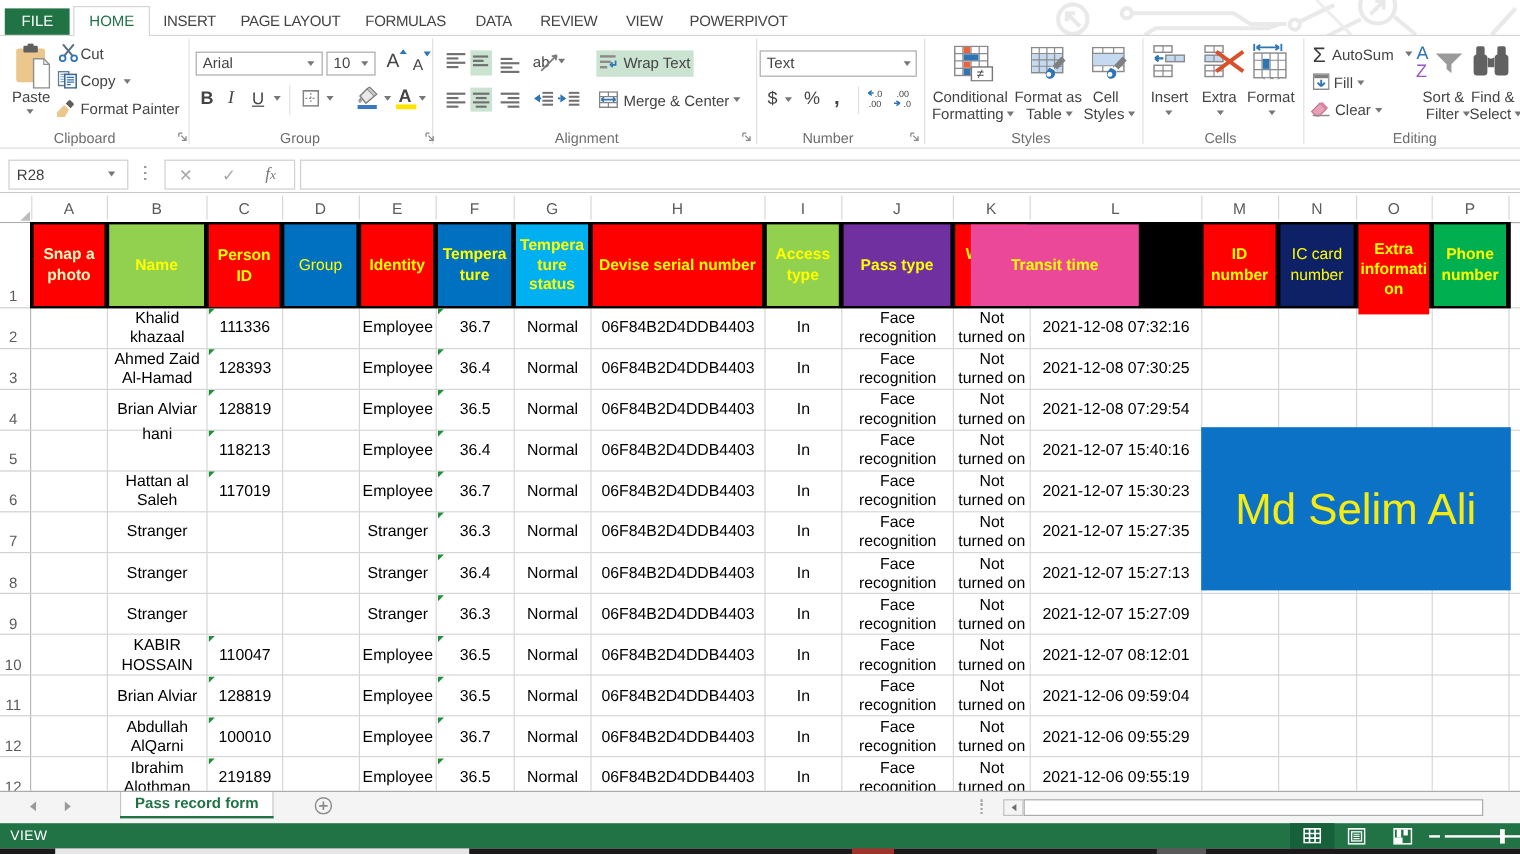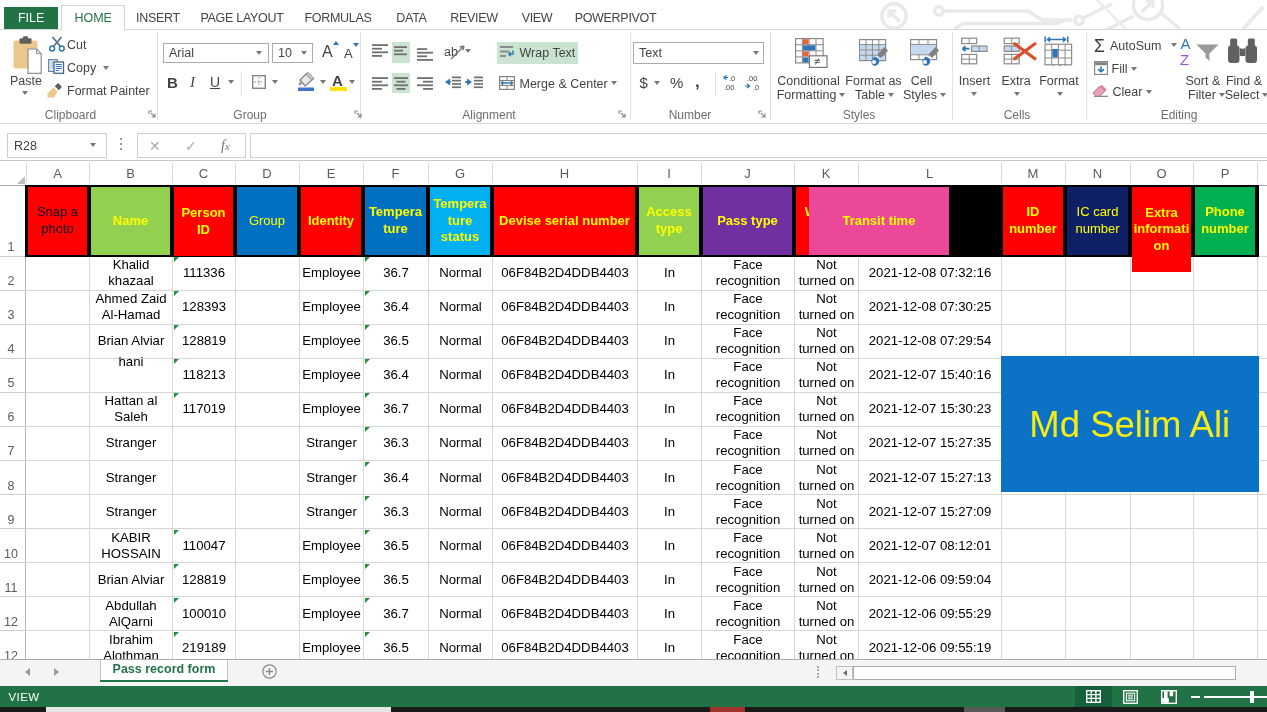--- a/index.html
+++ b/index.html
@@ -422,35 +422,35 @@
 <div class="gl" style="left:26px;top:391.9px;width:1241px;height:1px"></div>
 <div class="gl" style="left:26px;top:425.95px;width:1241px;height:1px"></div>
 <div class="gl" style="left:26px;top:460.0px;width:1241px;height:1px"></div>
 <div class="gl" style="left:26px;top:494.04999999999995px;width:1241px;height:1px"></div>
 <div class="gl" style="left:26px;top:528.0999999999999px;width:1241px;height:1px"></div>
 <div class="gl" style="left:26px;top:562.15px;width:1241px;height:1px"></div>
 <div class="gl" style="left:26px;top:596.2px;width:1241px;height:1px"></div>
 <div class="gl" style="left:26px;top:630.25px;width:1241px;height:1px"></div>
 <div class="gl" style="left:1257px;top:185.5px;width:1px;height:70.2px"></div>
 <div class="ab" style="left:25px;top:184.5px;width:1233.5px;height:72.79999999999998px;background:#000"></div>
-<div class="hcell" style="left:27.6px;top:187.0px;width:59.800000000000004px;height:67.79999999999998px;background:#FF0000;color:#0f172a;font-weight:normal">Snap a photo</div>
+<div class="hcell" style="left:27.6px;top:187.0px;width:59.800000000000004px;height:67.79999999999998px;background:#FF0000;color:#fef9c3;font-weight:bold">Snap a photo</div>
 <div class="hcell" style="left:90.6px;top:187.0px;width:79.80000000000001px;height:67.79999999999998px;background:#92D050;color:#FFFF00;font-weight:bold">Name</div>
 <div class="hcell" style="left:173.6px;top:187.0px;width:59.80000000000001px;height:69px;background:#FF0000;color:#FFFF00;font-weight:bold">Person ID</div>
 <div class="hcell" style="left:236.6px;top:187.0px;width:60.79999999999998px;height:67.79999999999998px;background:#0070C0;color:#FFFF00;font-weight:normal">Group</div>
 <div class="hcell" style="left:300.6px;top:187.0px;width:60.799999999999955px;height:67.79999999999998px;background:#FF0000;color:#FFFF00;font-weight:bold">Identity</div>
 <div class="hcell" style="left:364.6px;top:187.0px;width:61.799999999999955px;height:67.79999999999998px;background:#0070C0;color:#FFFF00;font-weight:bold">Tempera ture</div>
 <div class="hcell" style="left:429.6px;top:187.0px;width:60.799999999999955px;height:67.79999999999998px;background:#00B0F0;color:#FFFF00;font-weight:bold">Tempera ture status</div>
 <div class="hcell" style="left:493.6px;top:187.0px;width:141.79999999999995px;height:67.79999999999998px;background:#FF0000;color:#FFFF00;font-weight:bold">Devise serial number</div>
 <div class="hcell" style="left:638.6px;top:187.0px;width:60.799999999999955px;height:67.79999999999998px;background:#92D050;color:#FFFF00;font-weight:bold">Access type</div>
 <div class="hcell" style="left:702.6px;top:187.0px;width:89.79999999999995px;height:67.79999999999998px;background:#7030A0;color:#FFFF00;font-weight:bold">Pass type</div>
 <div class="hcell" style="left:795.6px;top:187.0px;width:60.799999999999955px;height:67.79999999999998px;background:#FF0000;color:#FFFF00;font-weight:bold">Wear a mask</div>
 <div class="hcell" style="left:809px;top:187.0px;width:139.79999999999995px;height:67.79999999999998px;background:#ec4899;color:#FFFF00;font-weight:bold">Transit time</div>
 <div class="hcell" style="left:1002.6px;top:187.0px;width:60.80000000000007px;height:67.79999999999998px;background:#FF0000;color:#FFFF00;font-weight:bold">ID number</div>
 <div class="hcell" style="left:1066.6px;top:187.0px;width:61.80000000000018px;height:67.79999999999998px;background:#0E2166;color:#FFFF00;font-weight:normal">IC card number</div>
-<div class="hcell" style="left:1131.6px;top:187.0px;width:59.80000000000018px;height:85px;background:#FF0000;color:#FFFF00;font-weight:bold">Extra informati on</div>
+<div class="hcell" style="left:1131.6px;top:187.0px;width:59.80000000000018px;height:75px;background:#FF0000;color:#FFFF00;font-weight:bold">Extra informati on</div>
 <div class="hcell" style="left:1194.6px;top:187.0px;width:60.80000000000018px;height:67.79999999999998px;background:#00B050;color:#FFFF00;font-weight:bold">Phone number</div>
 <div class="cell" style="left:90px;top:256.7px;width:82px;height:33.05px">Khalid<br>khazaal</div>
 <div class="cell" style="left:173px;top:256.7px;width:62px;height:33.05px">111336</div>
 <div class="tri" style="left:173.5px;top:257.2px"></div>
 <div class="cell" style="left:300px;top:256.7px;width:63px;height:33.05px">Employee</div>
 <div class="cell" style="left:364px;top:256.7px;width:64px;height:33.05px">36.7</div>
 <div class="tri" style="left:364.5px;top:257.2px"></div>
 <div class="cell" style="left:429px;top:256.7px;width:63px;height:33.05px">Normal</div>
 <div class="cell" style="left:493px;top:256.7px;width:144px;height:33.05px">06F84B2D4DDB4403</div>
 <div class="cell" style="left:638px;top:256.7px;width:63px;height:33.05px">In</div>

